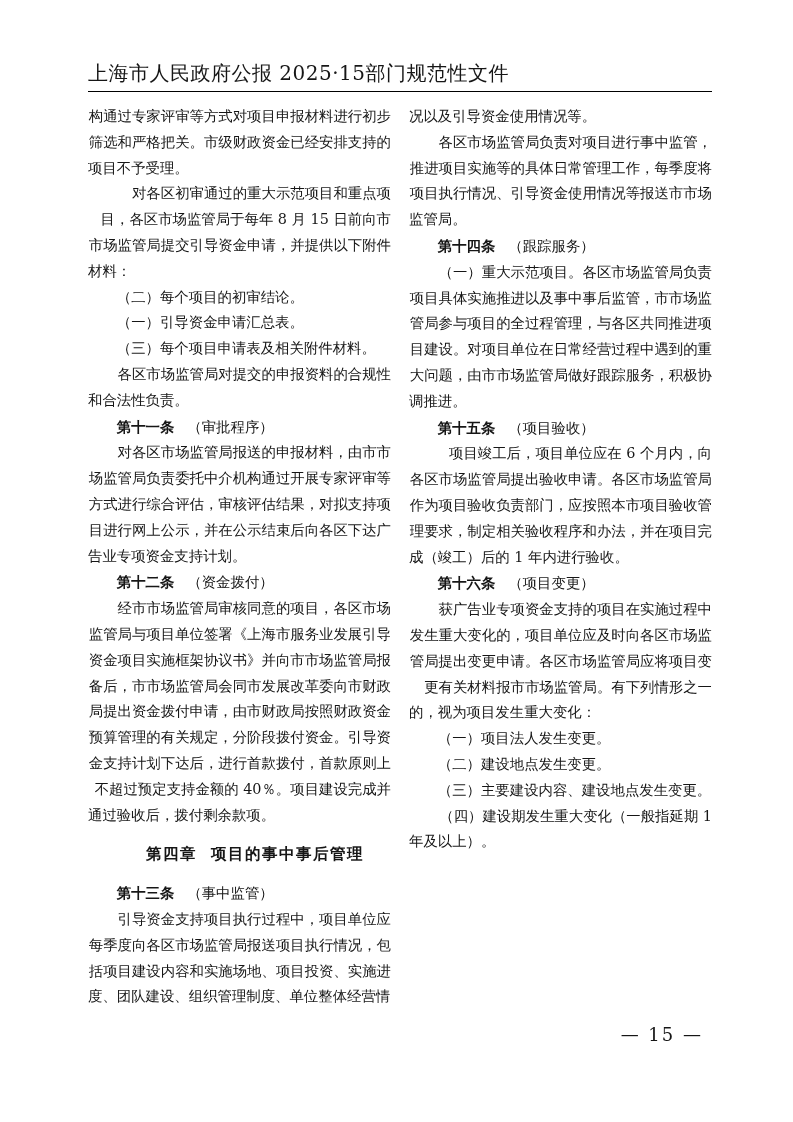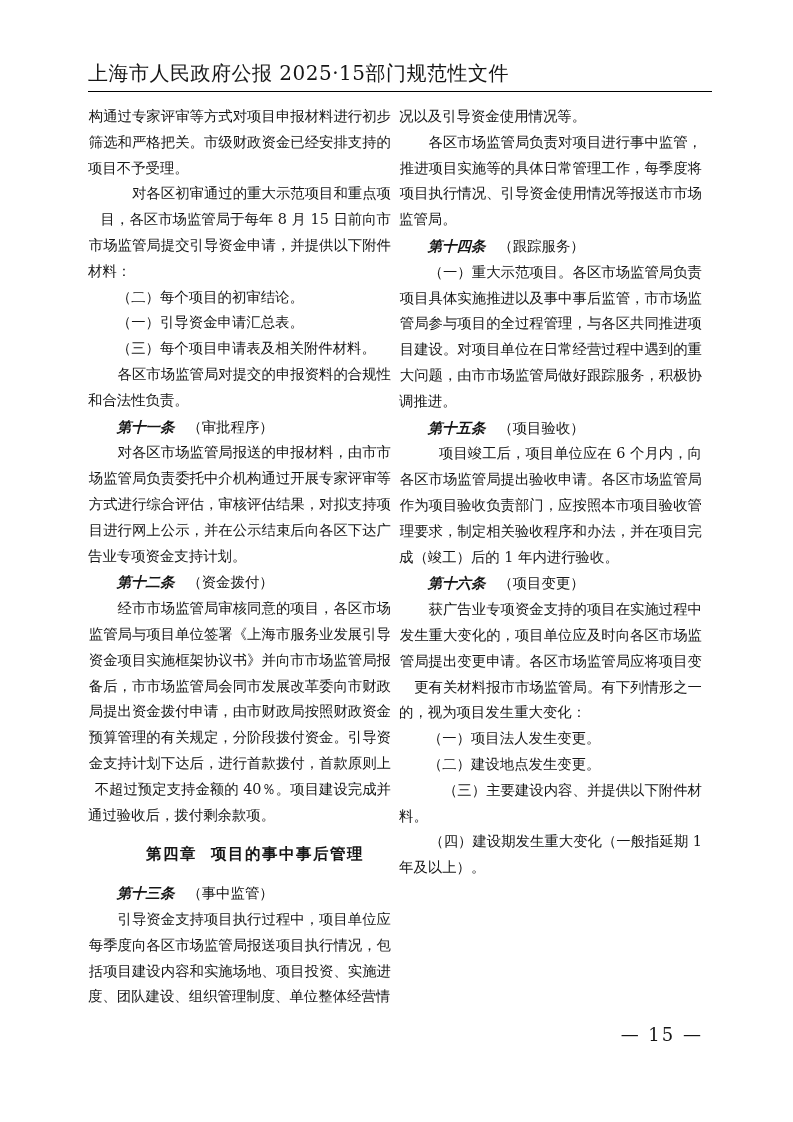--- a/index.html
+++ b/index.html
@@ -20,32 +20,32 @@
   }
   .header-rule {
     position: absolute;
     left: 88px; width: 624px; top: 91px;
     border: none; border-top: 1.6px solid #000;
     margin: 0;
   }
   .content {
     position: absolute;
     left: 88px; top: 104px; width: 624px;
-    display: flex; gap: 8px;
+    display: flex; gap: 18px;
   }
   .col {
     width: 303px;
     font-size: 14.4px;
     line-height: 25.8px;
     text-align: justify;
     text-align-last: left;
   }
   .col p { margin: 0; text-indent: 2em; text-align: right; }
   .col p.cont { text-indent: 0; }
-  .article-head { font-weight: bold; margin-right: 0.9em; font-style: italic; }
+  .article-head { font-weight: bold; margin-right: 0.9em; }
   .chapter {
     font-weight: bold;
     text-align: center; text-align-last: center;
     text-indent: 0;
     font-size: 15.5px;
     letter-spacing: 1.5px;
     margin: 13px 0 !important;
   }
   .chapter .chapter-num { margin-right: 0.9em; }
   .footer {
@@ -102,21 +102,21 @@
       <p>
         <span class="article-head">第十五条</span><span>（项目验收）</span>
       </p>
       <p>项目竣工后，项目单位应在 6 个月内，向各区市场监管局提出验收申请。各区市场监管局作为项目验收负责部门，应按照本市项目验收管理要求，制定相关验收程序和办法，并在项目完成（竣工）后的 1 年内进行验收。</p>
       <p>
         <span class="article-head">第十六条</span><span>（项目变更）</span>
       </p>
       <p>获广告业专项资金支持的项目在实施过程中发生重大变化的，项目单位应及时向各区市场监管局提出变更申请。各区市场监管局应将项目变更有关材料报市市场监管局。有下列情形之一的，视为项目发生重大变化：</p>
       <p>（一）项目法人发生变更。</p>
       <p>（二）建设地点发生变更。</p>
-      <p>（三）主要建设内容、并提供以下附件材料。</p>
+      <p>（三）主要建设内容、建设地点发生变更。</p>
       <p>（四）建设期发生重大变化（一般指延期 1 年及以上）。</p>
     </div>
 
   </div>
 
   <div class="footer">— 15 —</div>
 
 </div>
 
 </body></html>

